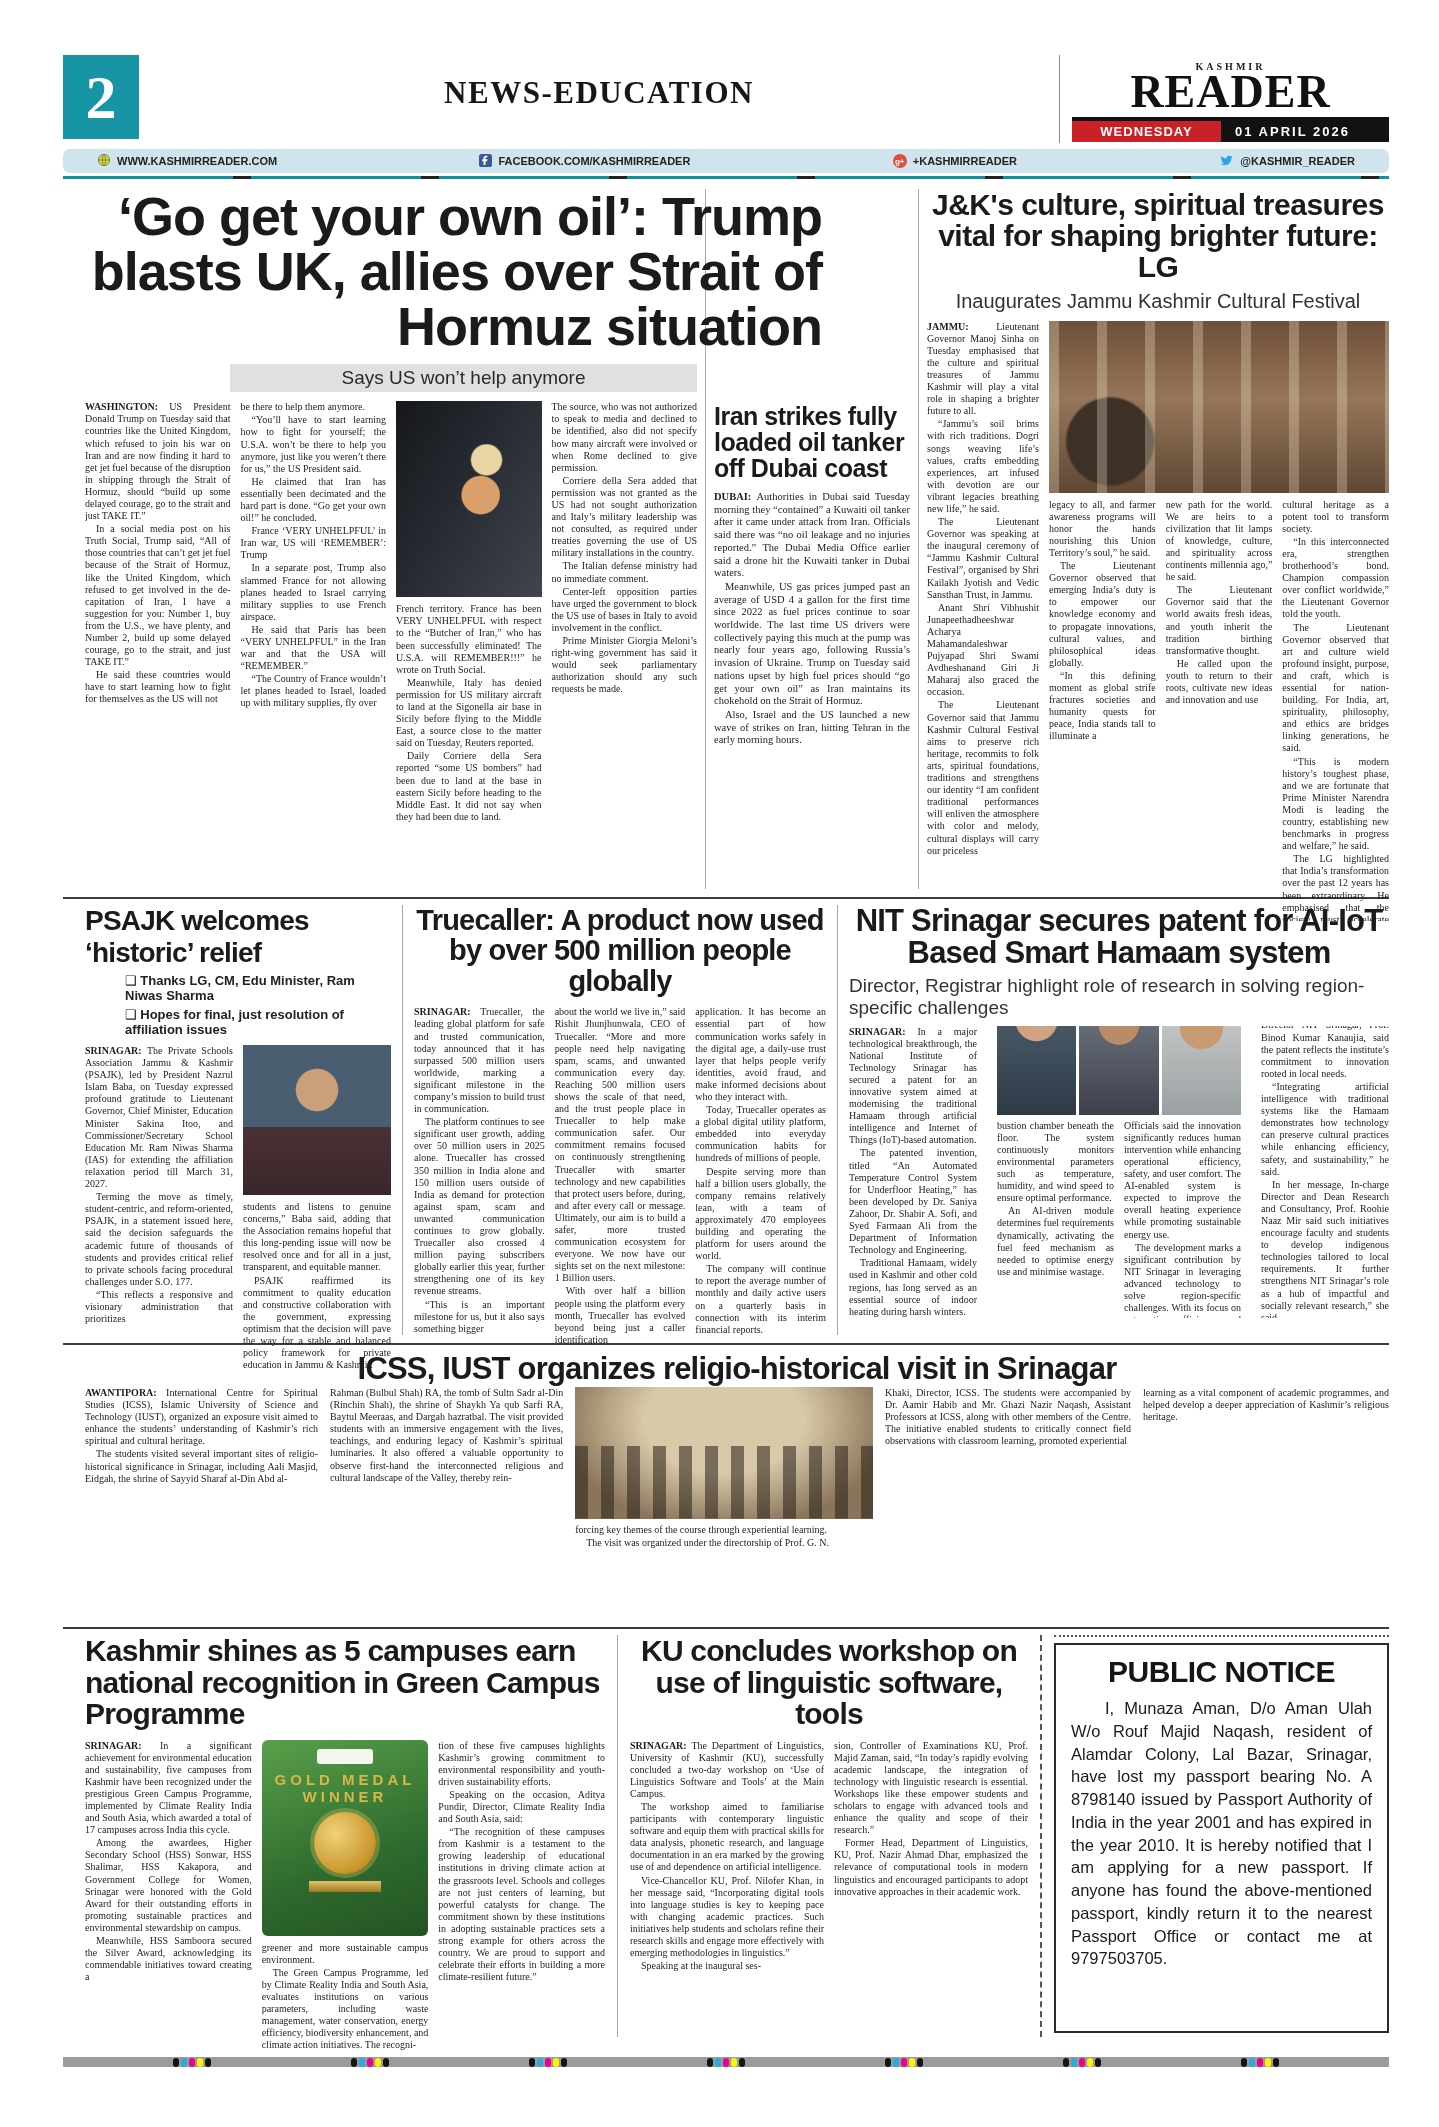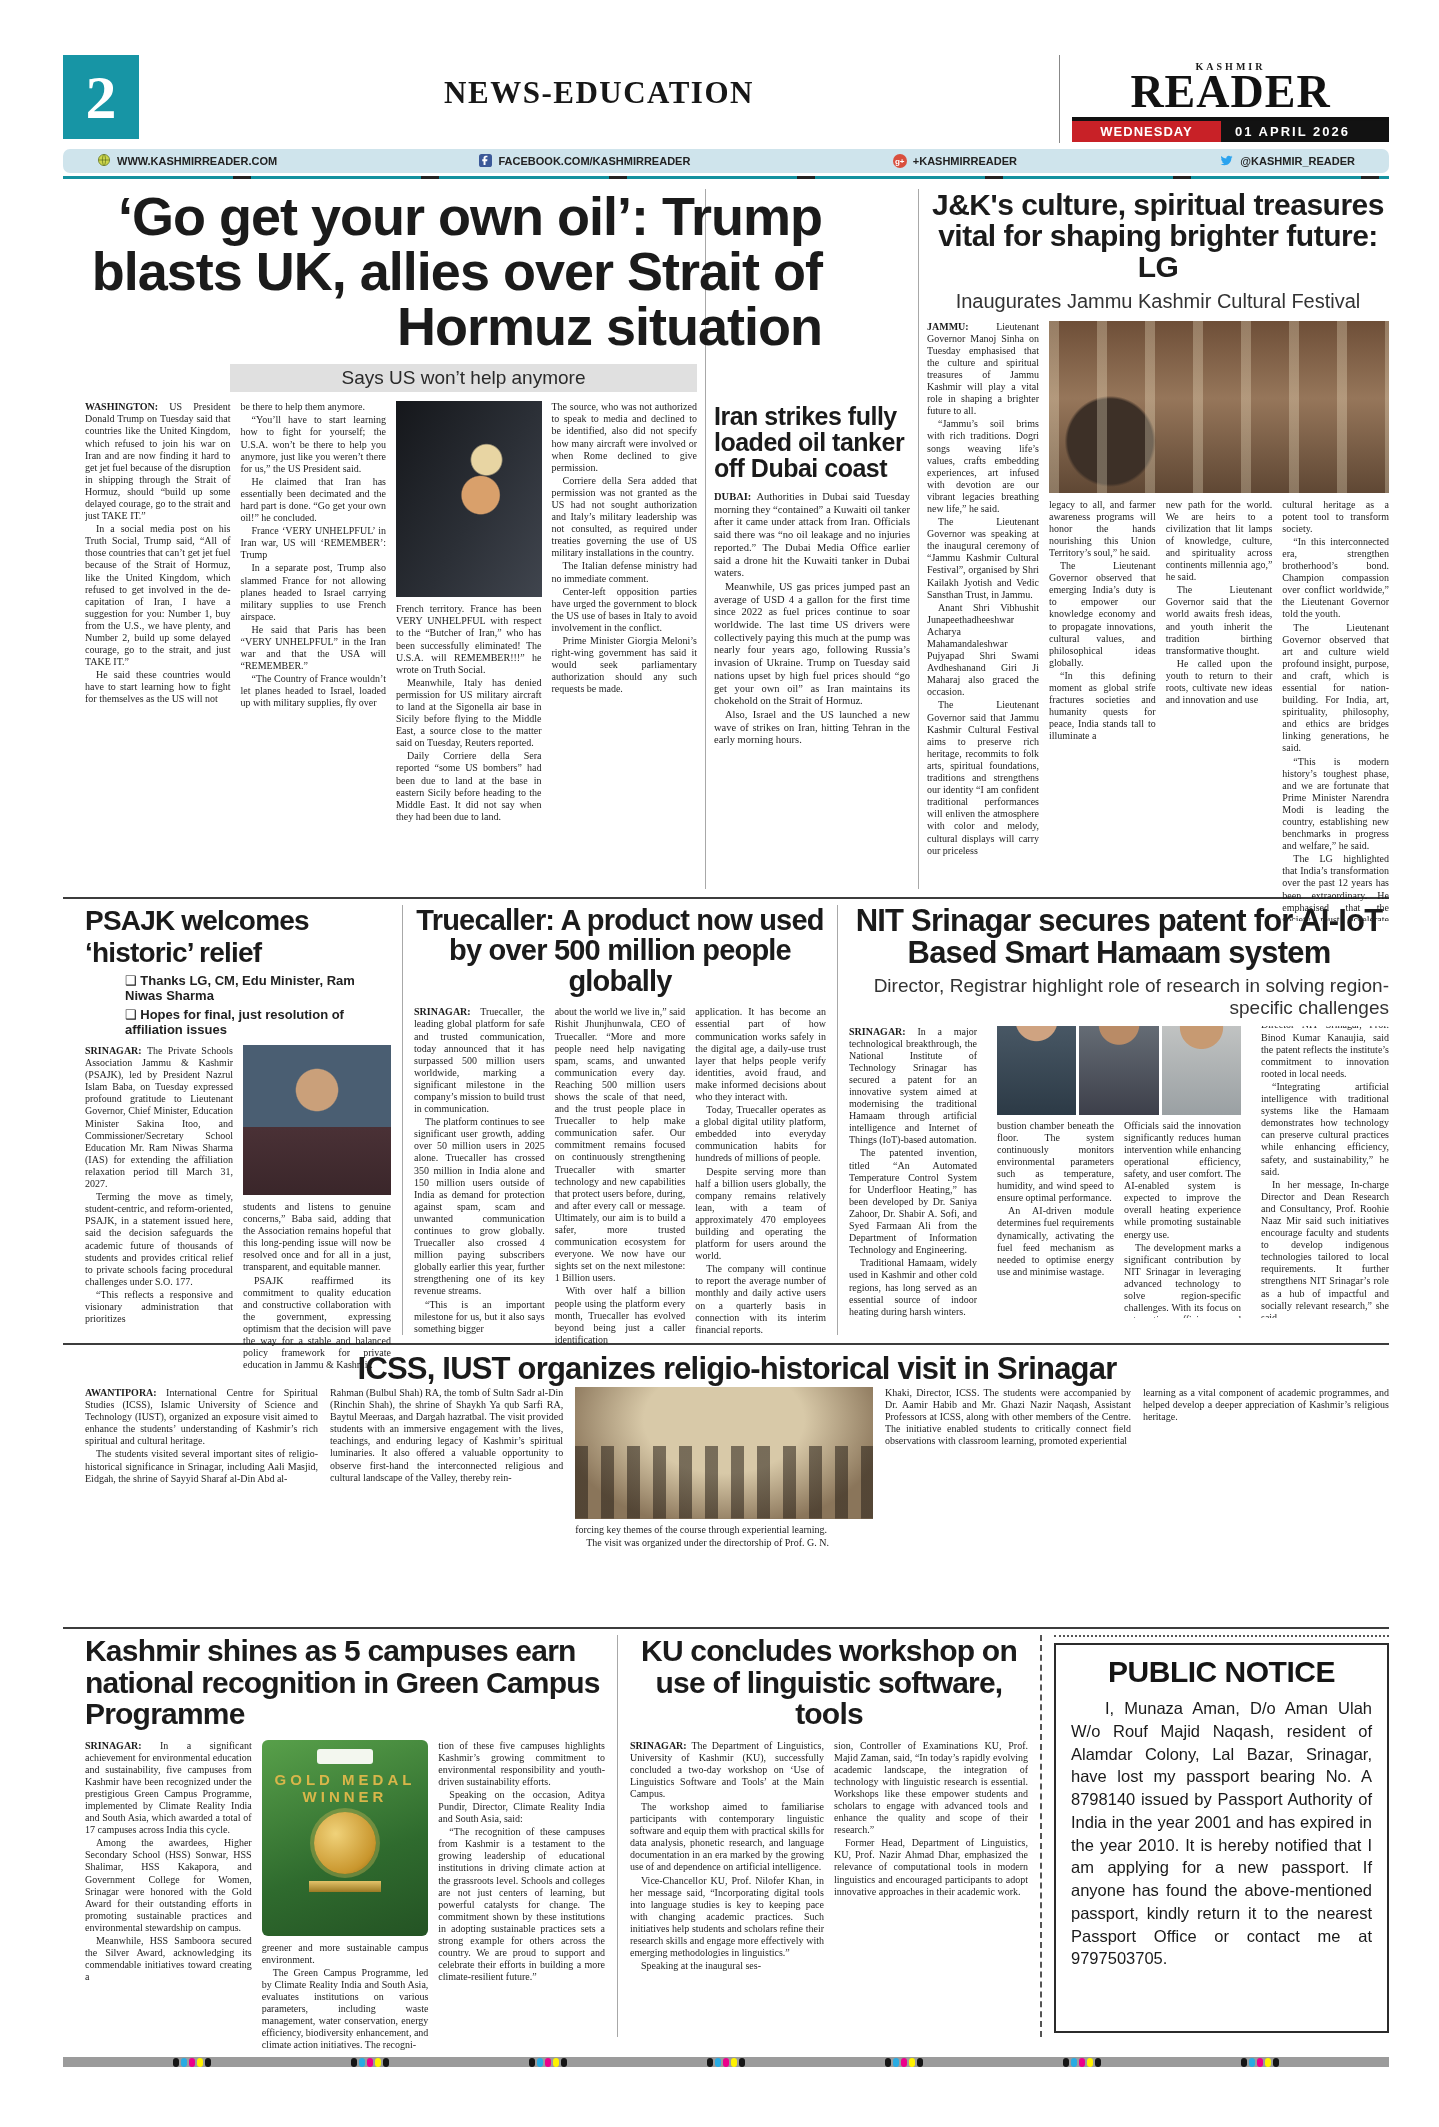--- a/index.html
+++ b/index.html
@@ -67,21 +67,21 @@
   .bullet-line::before { content:"❑ "; font-weight:normal; }
   .psajk-cols { margin-top:8px; height:330px; }
   .psajk-photo { height:150px; margin-bottom:6px;
     background: radial-gradient(circle at 50% 30%, #caa07a 0 16%, rgba(0,0,0,0) 17%),
                 linear-gradient(180deg,#4a5e72 0 55%, #4a3136 55%, #3a262a); }
   .truecaller { width:412px; }
   .tc-head { text-align:center; font-size:29px; line-height:1.05; letter-spacing:-0.8px; }
   .tc-cols { margin-top:10px; height:340px; }
   .nit { flex:1; }
   .nit-head { text-align:center; font-size:31px; line-height:1.04; letter-spacing:-0.8px; }
-  .nit-sub { text-align:right; font:19px "Liberation Sans",sans-serif; color:#333; margin:6px 0 7px; line-height:1.15; }
+  .nit-sub { text-align:left; font:19px "Liberation Sans",sans-serif; color:#333; margin:6px 0 7px; line-height:1.15; }
   .nit-body { display:flex; gap:20px; height:292px; overflow:hidden;align-items:center; }
   .nit-col { width:128px; }
   .nit-mid { flex:1; }
   .nit-photos { display:flex; gap:3px; height:146px; margin-bottom:5px; }
   .nit-photos .ph { flex:1; }
   .ph1 { background: radial-gradient(circle at 50% 35%, #cfa381 0 20%, rgba(0,0,0,0) 21%), linear-gradient(#5a6a78,#2c3a46); }
   .ph2 { background: radial-gradient(circle at 50% 38%, #b98b66 0 20%, rgba(0,0,0,0) 21%), linear-gradient(#7e8890,#3d3f4a); }
   .ph3 { background: radial-gradient(circle at 50% 40%, #c79a72 0 22%, rgba(0,0,0,0) 23%), linear-gradient(#d9d9d6,#9aa0a3); }
 
   

